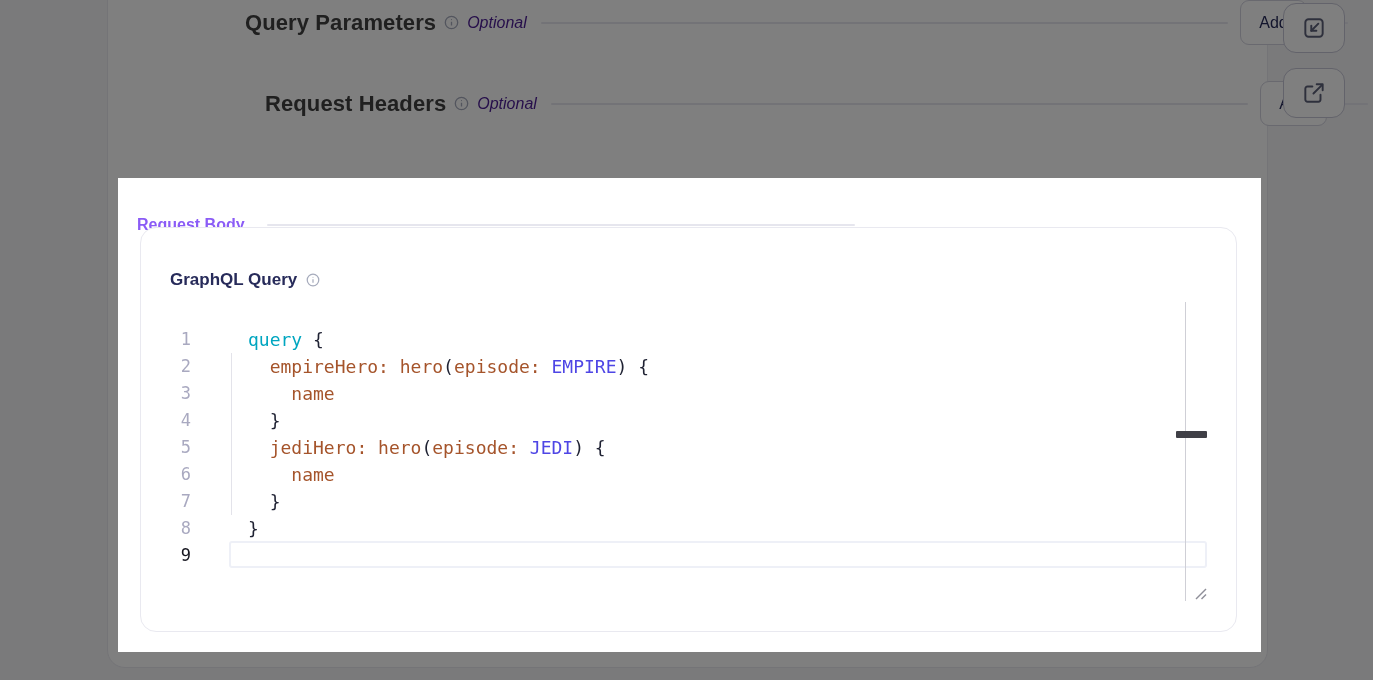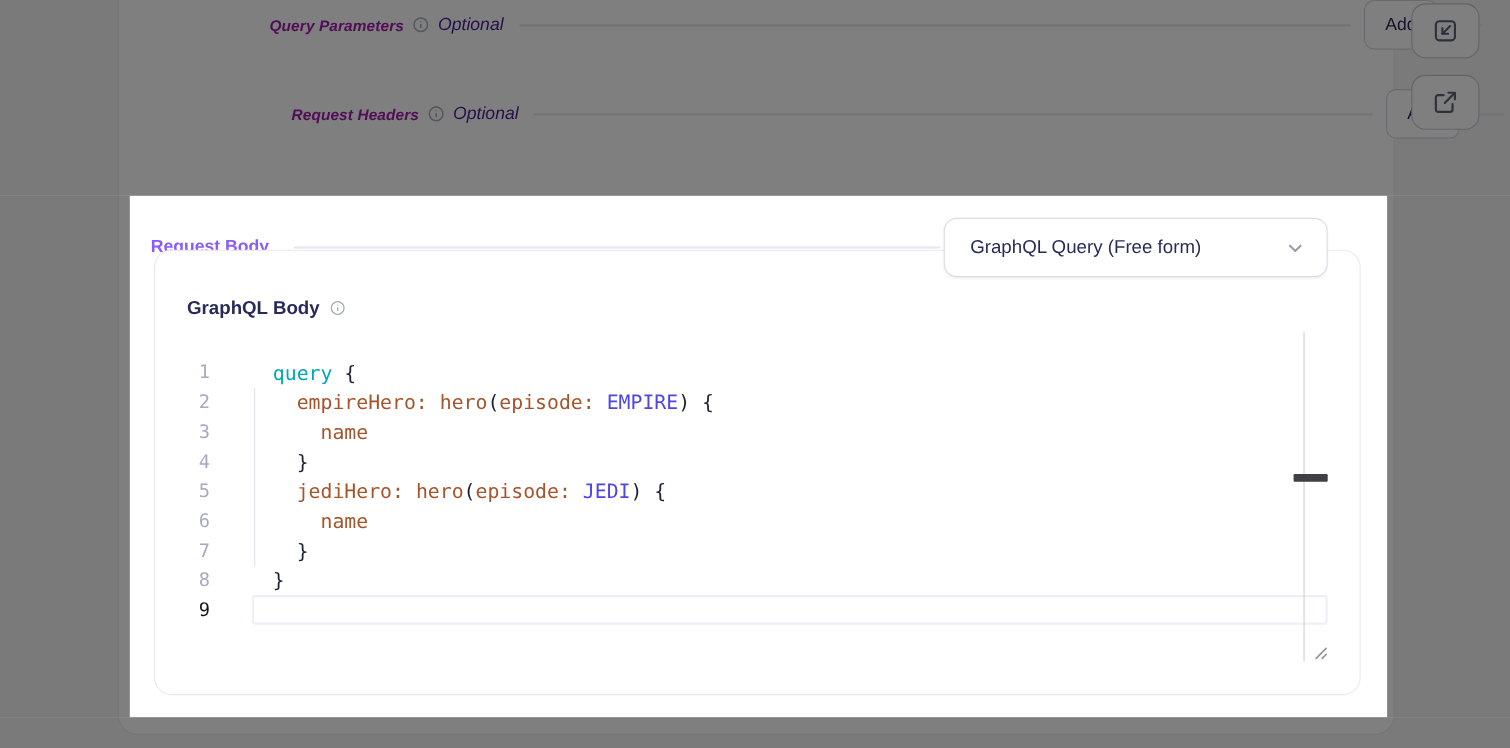--- a/index.html
+++ b/index.html
@@ -14,21 +14,21 @@
     background:#ffffff; border:1px solid #e9e9ef; border-radius:0 0 18px 18px;
   }
 
   
   .field-row {
     position:absolute; left:137px; width:1103px; height:45px;
     display:flex; align-items:center; gap:8px;
   }
   .row-1 { top:39px; }
   .row-2 { top:120px; }
-  .field-label { font-size:14px; font-weight:700; color:#a21caf; letter-spacing:.1px; white-space:nowrap;font-style:italic; }
+  .field-label { font-size:22px; font-weight:700; color:#404040; letter-spacing:.1px; white-space:nowrap; }
   .optional { font-size:16px; font-style:italic; color:#4c1d95; white-space:nowrap; margin-right:6px; }
   .divider { height:2px; background:#e6e6ee; border-radius:1px; }
   .divider.fill { flex:1; }
   .divider.tail { width:29px; flex:none; }
   .add-btn {
     flex:none; width:67px; height:45px; background:#ffffff;
     border:1.5px solid #d2d2de; border-radius:9px;
     font-family:"Liberation Sans", sans-serif; font-size:16px; font-weight:500; color:#272b5a;
     display:flex; align-items:center; justify-content:center; cursor:pointer; margin:0 4px;
   }
@@ -136,21 +136,21 @@
   </div>
 
   <div class="rb-row">
     <span class="rb-label">Request Body</span>
     <div class="divider fill"></div>
   </div>
 
   <div class="card"></div>
 
   <div class="card-label-row">
-    <span class="card-label">GraphQL Body</span>
+    <span class="card-label">GraphQL Query</span>
     <span class="info-icon">
       <svg width="14" height="14" viewBox="0 0 16 16" fill="none" stroke="currentColor" stroke-width="1.4">
           <circle cx="8" cy="8" r="6.6"></circle>
           <line x1="8" y1="7.2" x2="8" y2="11.2"></line>
           <circle cx="8" cy="4.9" r="0.6" fill="currentColor" stroke="none"></circle>
         </svg>
     </span>
   </div>
 
   <div class="indent-guide"></div>
@@ -196,28 +196,20 @@
       <div class="code-line">
         <span class="ln">8</span>
         <span class="code"><span style="color: rgb(31, 34, 51);">}</span></span>
       </div>
       <div class="code-line active">
         <span class="ln">9</span>
         <span class="code"></span>
       </div>
     </div>
 
-  <div class="dropdown">
-    <span class="dropdown-value">GraphQL Query (Free form)</span>
-    <span class="chevron">
-      <svg width="17" height="17" viewBox="0 0 16 16" fill="none" stroke="currentColor" stroke-width="1.8" stroke-linecap="round" stroke-linejoin="round">
-          <path d="M3.5 6 L8 10.5 L12.5 6"></path>
-        </svg>
-    </span>
-  </div>
 
   <div class="icon-btn b1">
     <span style="display:inline-flex;">
       <svg width="26" height="26" viewBox="0 0 24 24" fill="none" stroke="currentColor" stroke-width="1.8" stroke-linecap="round" stroke-linejoin="round">
           <rect x="4" y="4" width="16" height="16" rx="3"></rect>
           <path d="M16 8 L9.5 14.5"></path>
           <path d="M9.5 9.8 L9.5 14.5 L14.2 14.5"></path>
         </svg>
     </span>
   </div>

